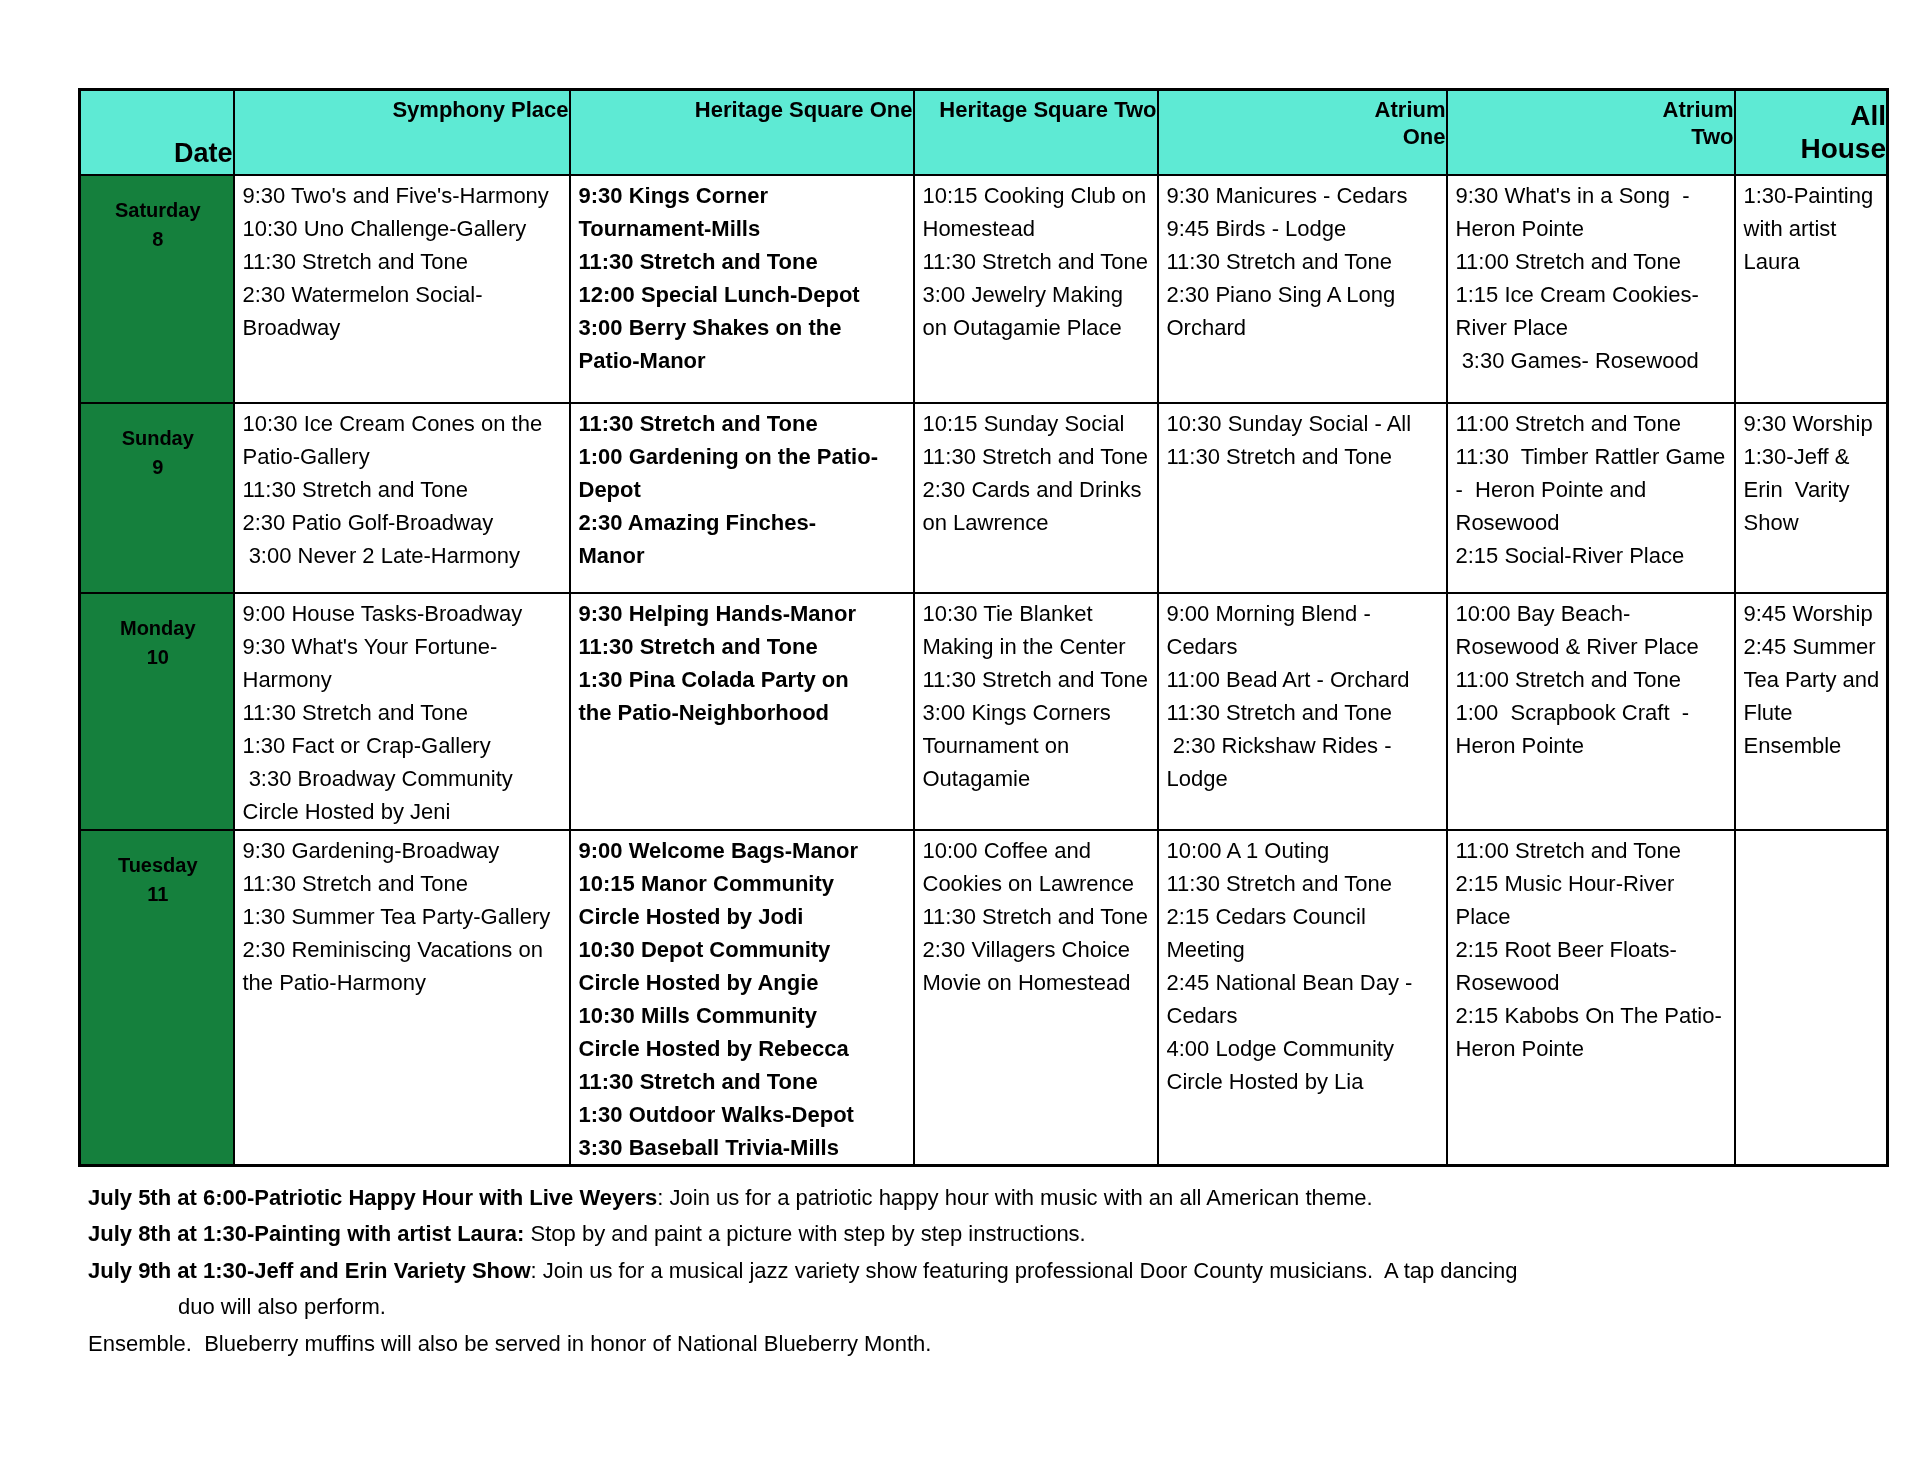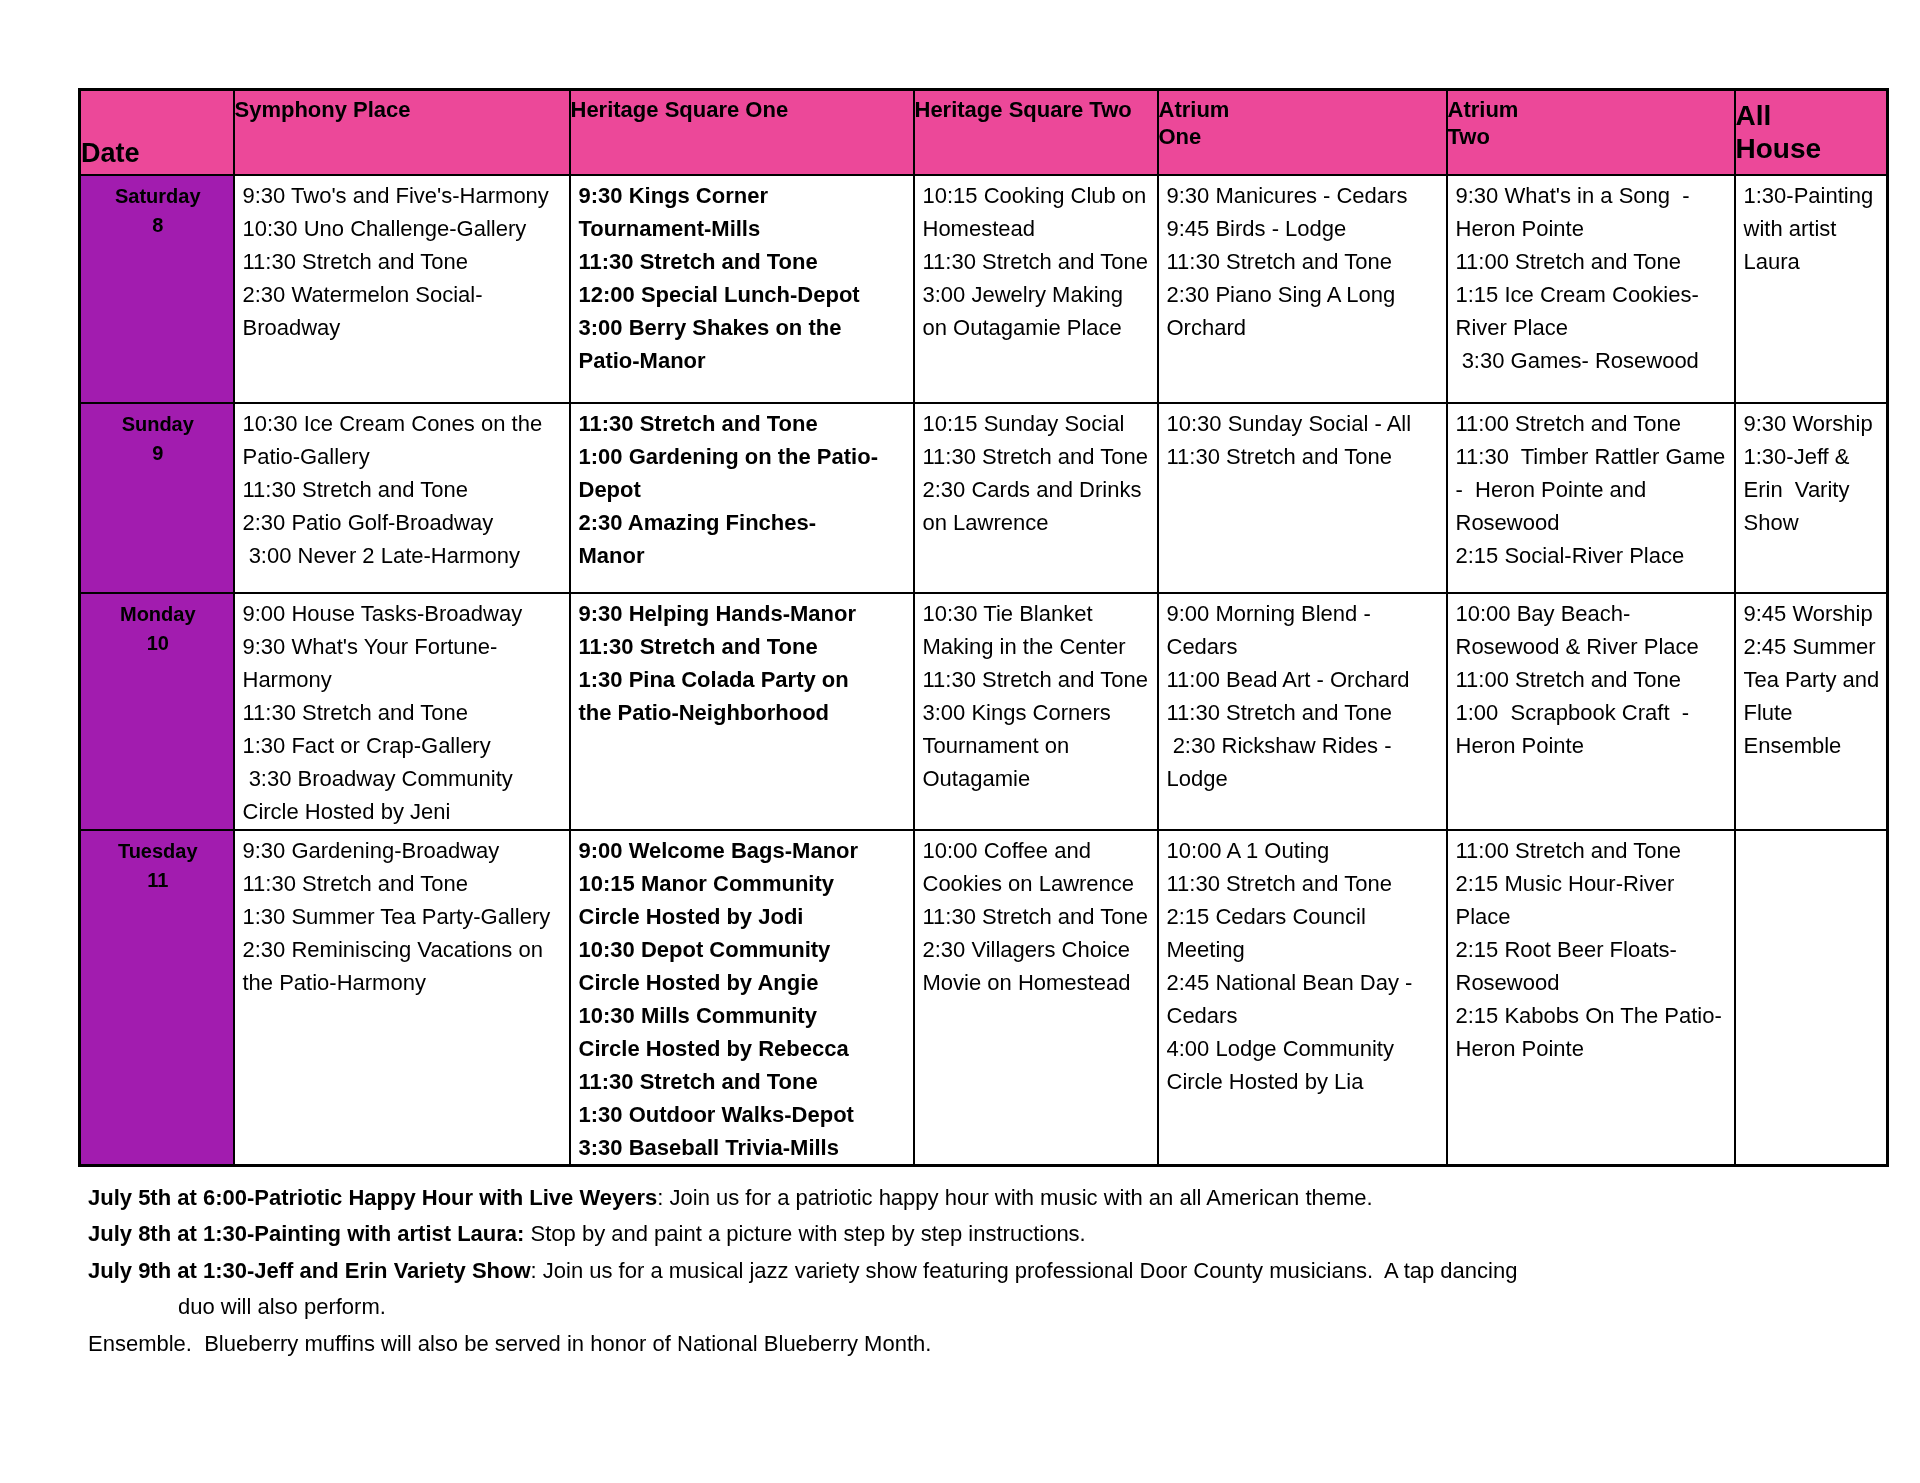--- a/index.html
+++ b/index.html
@@ -16,25 +16,25 @@
     width: 1808px;
     border-collapse: collapse;
     table-layout: fixed;
     border: 3px solid #000;
   }
   table.schedule th, table.schedule td {
     border: 2px solid #000;
   }
   thead tr { height: 85px; }
   th {
-    background: #ec4899;
+    background: #5eead4;
     font-weight: bold;
     font-size: 22px;
     vertical-align: top;
-    text-align: left;
+    text-align: right;
     padding-top: 5px;
     line-height: 27px;
   }
   th.th-date {
     vertical-align: bottom;
     font-size: 27px;
     padding-bottom: 6px;
     line-height: 30px;
   }
   th.th-allhouse {
@@ -45,26 +45,26 @@
   }
   td {
     background: #ffffff;
     vertical-align: top;
     font-size: 22px;
     line-height: 33px;
     padding: 3px 6px 0 8px;
   }
   td.col-h1 { padding-right: 32px; font-weight: bold; }
   td.td-date {
-    background: #a21caf;
+    background: #15803d;
     text-align: center;
     font-weight: bold;
     font-size: 20px;
     line-height: 29px;
-    padding-top: 6px;
+    padding-top: 20px;
   }
   tr.r-sat { height: 228px; }
   tr.r-sun { height: 190px; }
   tr.r-mon { height: 237px; }
   tr.r-tue { height: 306px; }
   .bl { white-space: pre-wrap; }   
 
   .notes { margin-top: 13px; padding-left: 10px; }
   .note {
     font-size: 22px;

